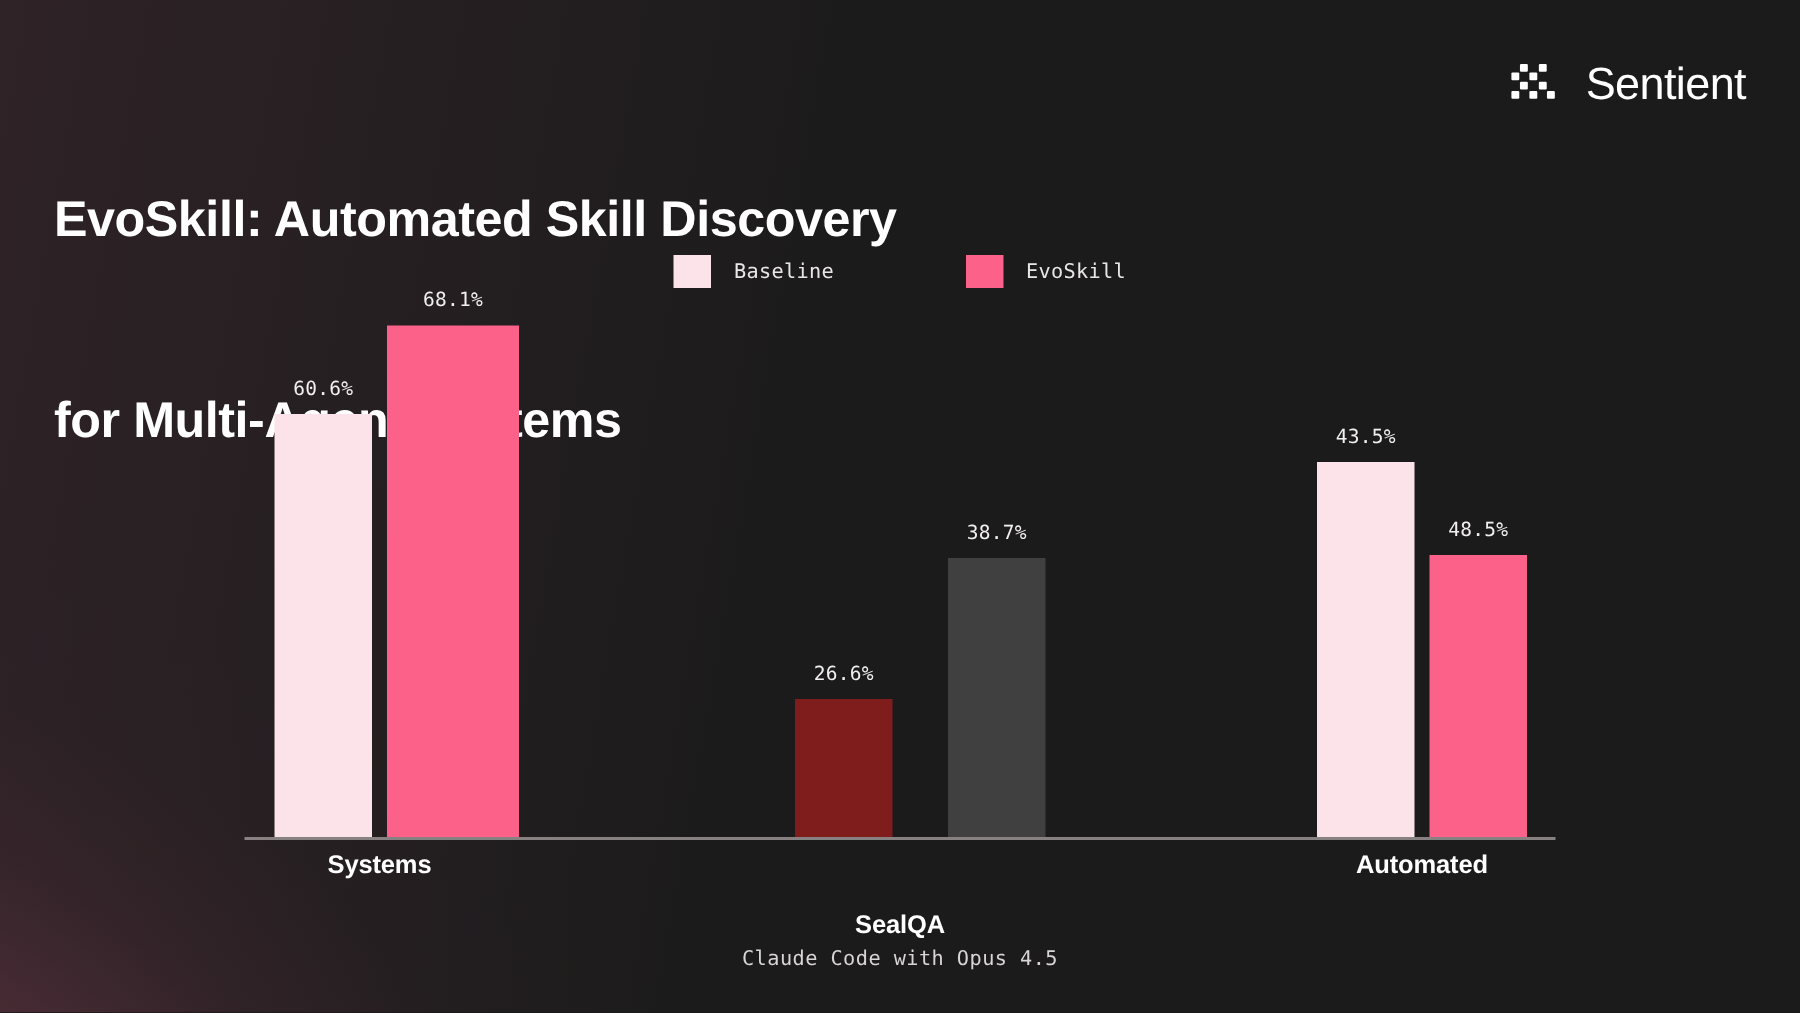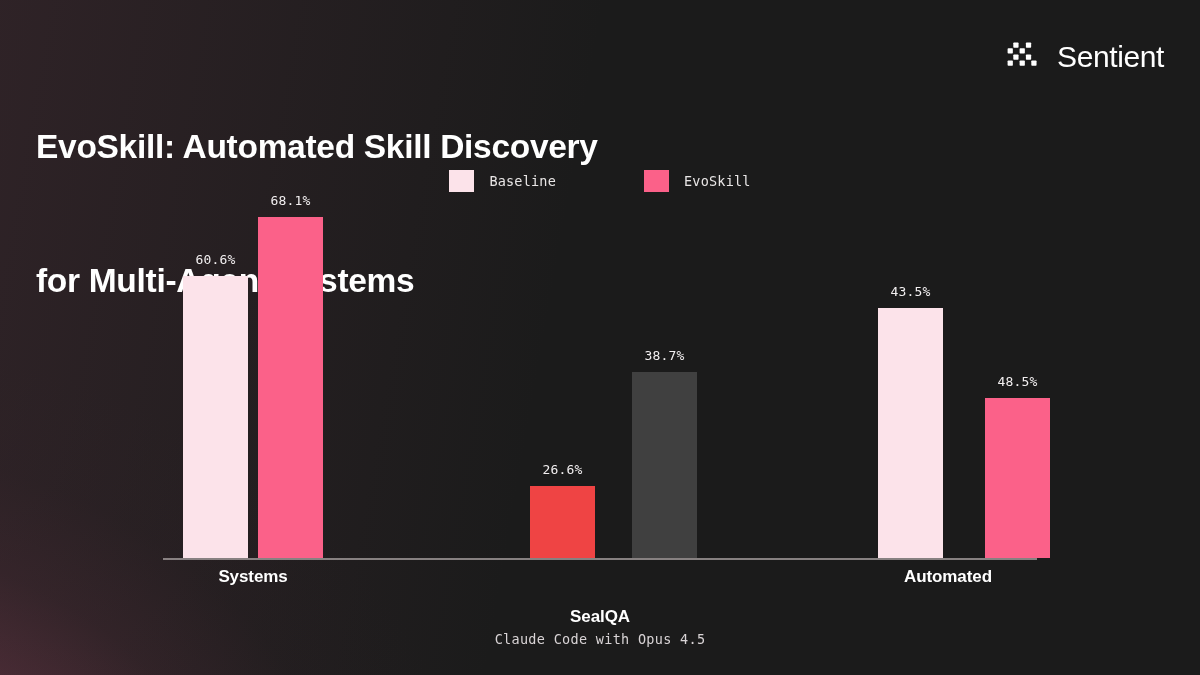--- a/index.html
+++ b/index.html
@@ -150,35 +150,35 @@
       <span class="leg-lb">EvoSkill</span>
     </div>
   </div>
 
   <div id="plot">
     <div id="axis" style="background: rgb(154, 147, 147);"></div>
 
   <div class="bar" style="left: 183px; width: 65px; height: 282px; background: rgb(252, 227, 234);">
         <span class="bar-val">60.6%</span>
       </div>
-      <div class="bar" style="left: 258px; width: 65px; height: 341px; background: rgb(251, 97, 137);">
+      <div class="bar" style="left: 258px; width: 88px; height: 341px; background: rgb(251, 97, 137);">
         <span class="bar-val">68.1%</span>
       </div>
       <div class="grp-label" style="left: 143px; width: 220px;">Systems</div>
-      <div class="bar" style="left: 530px; width: 65px; height: 72px; background: #ef4444;">
+      <div class="bar" style="left: 530px; width: 65px; height: 92px; background: #7f1d1d;">
         <span class="bar-val">26.6%</span>
       </div>
       <div class="bar" style="left: 632px; width: 65px; height: 186px; background: #404040;">
         <span class="bar-val">38.7%</span>
       </div>
       <div class="grp-label" style="left: 490px; width: 220px; margin-top: 40px;">SealQA</div>
       <div class="bar" style="left: 878px; width: 65px; height: 250px; background: rgb(252, 227, 234);">
         <span class="bar-val">43.5%</span>
       </div>
-      <div class="bar" style="left: 985px; width: 65px; height: 160px; background: rgb(251, 97, 137); padding-left: 42px;">
+      <div class="bar" style="left: 953px; width: 65px; height: 188px; background: rgb(251, 97, 137); padding-left: 42px;">
         <span class="bar-val">48.5%</span>
       </div>
       <div class="grp-label" style="left: 838px; width: 220px;">Automated</div>
     </div>
 
   <div id="footer">Claude Code with Opus 4.5</div>
 
 </div>
 
 </body></html>

